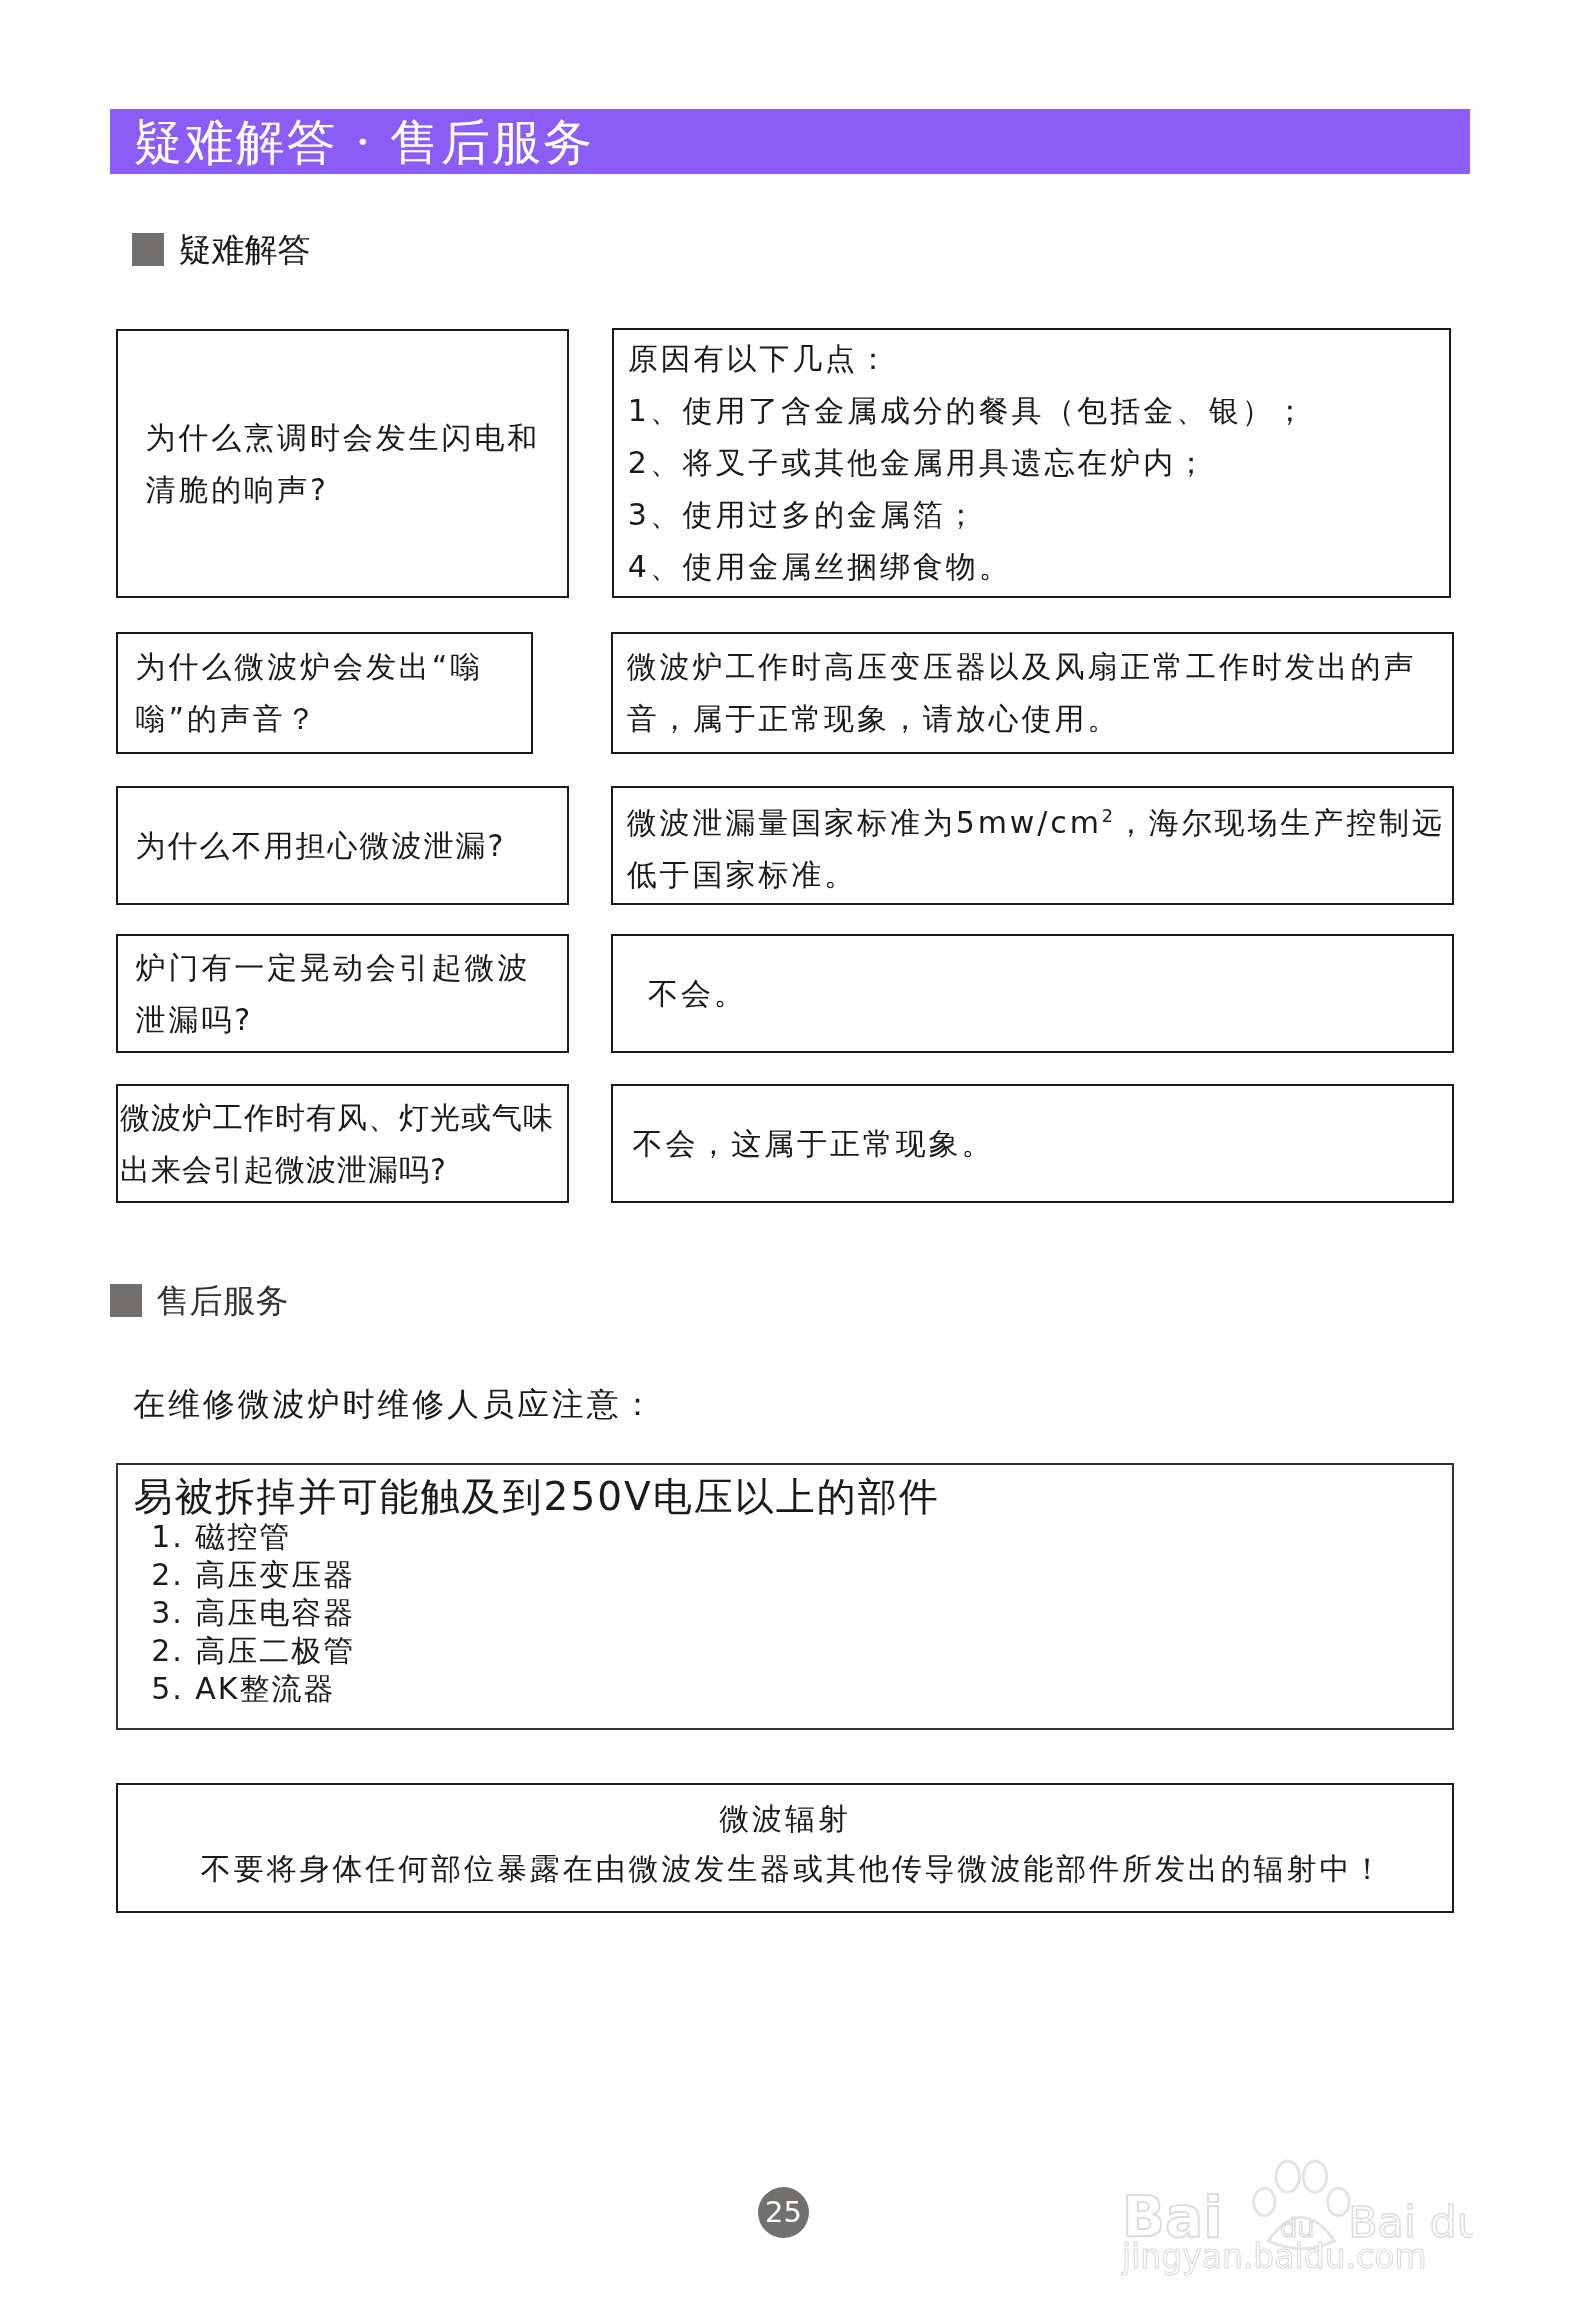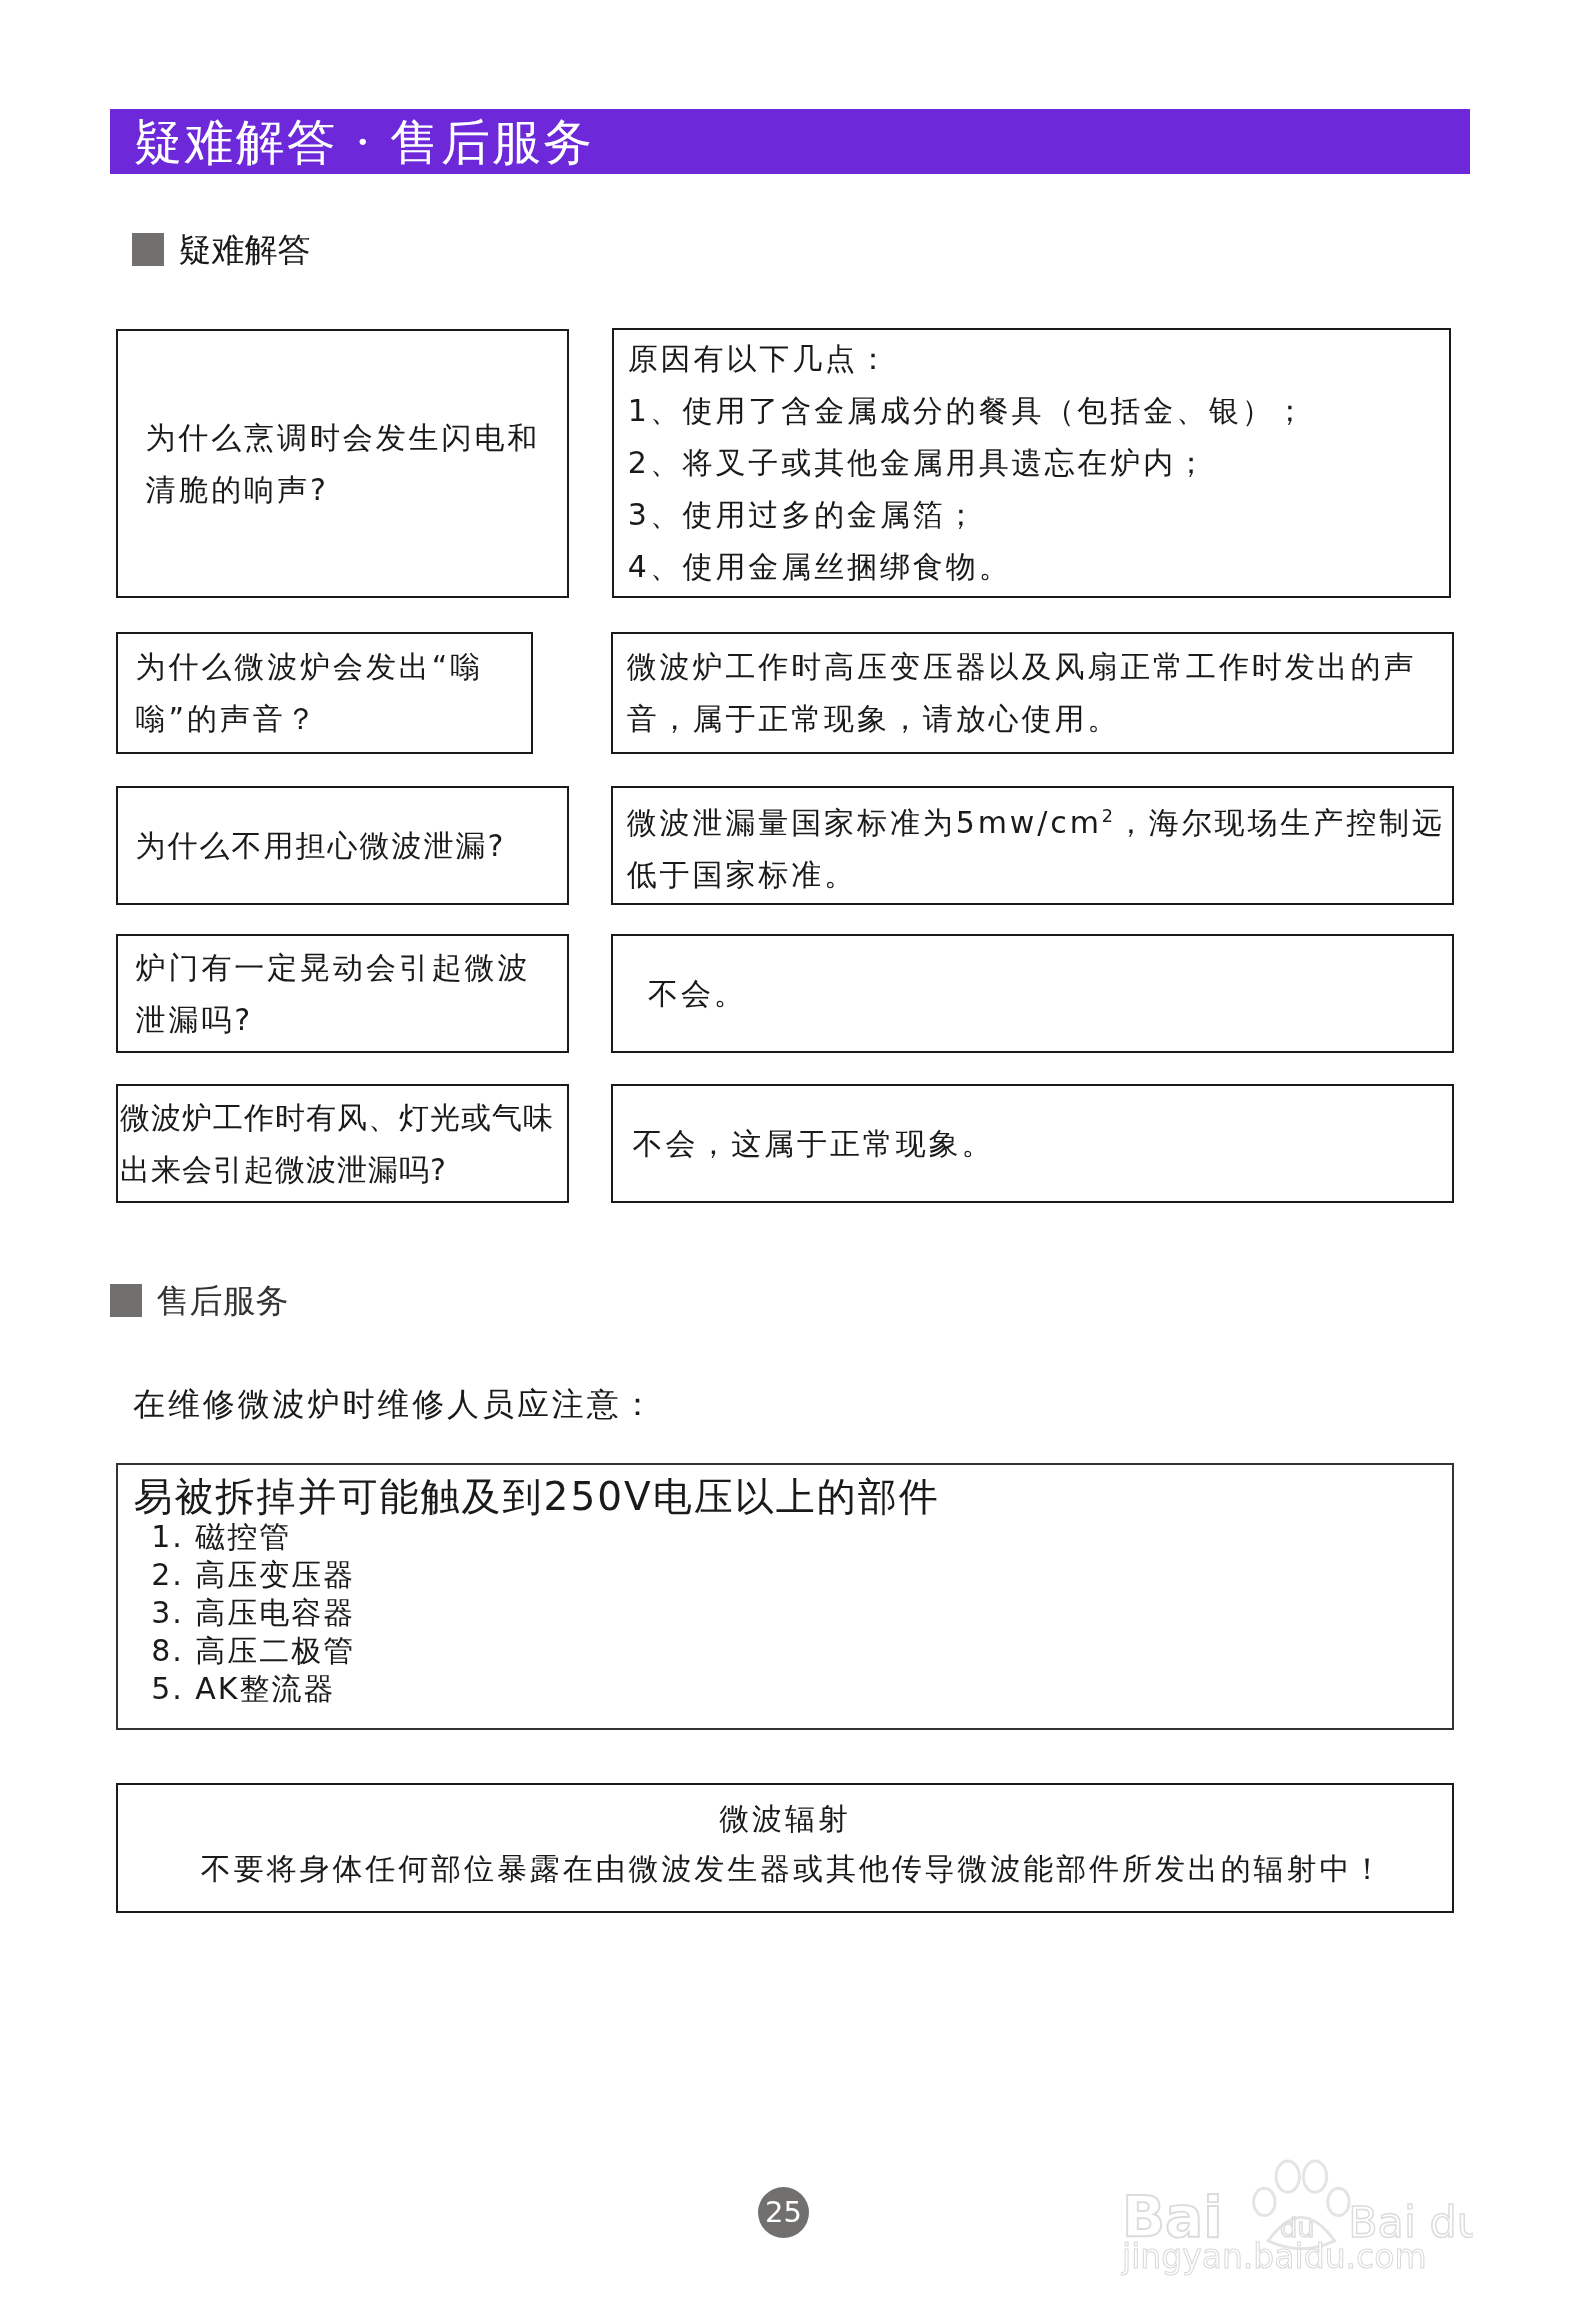--- a/index.html
+++ b/index.html
@@ -1,19 +1,19 @@
 <!DOCTYPE html>
 <html><head>
 <meta charset="utf-8">
 <style>
   html, body { margin:0; padding:0; background:#ffffff; }
   body { width:1581px; height:2322px; position:relative; overflow:hidden;
          font-family:"DejaVu Sans","Liberation Sans",sans-serif; color:#1a1a1a; }
   .abs { position:absolute; box-sizing:border-box; }
-  .header-bar { left:110px; top:109px; width:1360px; height:65px; background:#6d28d9; }
+  .header-bar { left:110px; top:109px; width:1360px; height:65px; background:#8b5cf6; }
   .header-title { position:absolute; left:23.4px; top:3.9px; color:#ffffff; font-family:"DejaVu Serif","Liberation Serif",serif;
                   font-size:49px; letter-spacing:2px; line-height:59px; }
   .sec-head { display:flex; align-items:center; }
   .sec-square { width:32px; height:33px; background:#72706e; margin-right:14.6px; }
   .sec-text { font-size:33px; line-height:39px; }
   .sec-text.serif { font-family:"DejaVu Serif","Liberation Serif",serif; color:#333; }
   .box { border:2.9px solid #1a1a1a; background:#fff; }
   .qtext { font-size:30px; line-height:52px; letter-spacing:2.9px; }
   .q-cell { display:flex; align-items:center; padding-left:17.6px; padding-right:5.9px; }
   .a-cell { display:flex; flex-direction:column; justify-content:center; padding-left:13.7px; }
@@ -84,21 +84,21 @@
 
 <div class="abs" style="left:133px; top:1383px; font-size:32px; letter-spacing:2.9px;">在维修微波炉时维修人员应注意：</div>
 
 <div class="abs table-box" style="left:116px; top:1463px; width:1338px; height:267px;">
   <div class="abs" style="left:15.6px; top:9.8px;">
     <div class="col-title">易被拆掉并可能触及到250V电压以上的部件</div>
     <div style="padding-left:17.6px;">
       <div class="item">1. 磁控管</div>
       <div class="item">2. 高压变压器</div>
       <div class="item">3. 高压电容器</div>
-      <div class="item">8. 高压二极管</div>
+      <div class="item">2. 高压二极管</div>
       <div class="item">5. AK整流器</div>
     </div>
   </div>
 </div>
 
 <div class="abs box" style="left:116px; top:1783px; width:1338px; height:130px; border-width:2.9px;">
   <div class="rad-title" style="margin-top:13.7px;">微波辐射</div>
   <div class="rad-body" style="margin-top:9.8px;">不要将身体任何部位暴露在由微波发生器或其他传导微波能部件所发出的辐射中！</div>
 </div>
 

